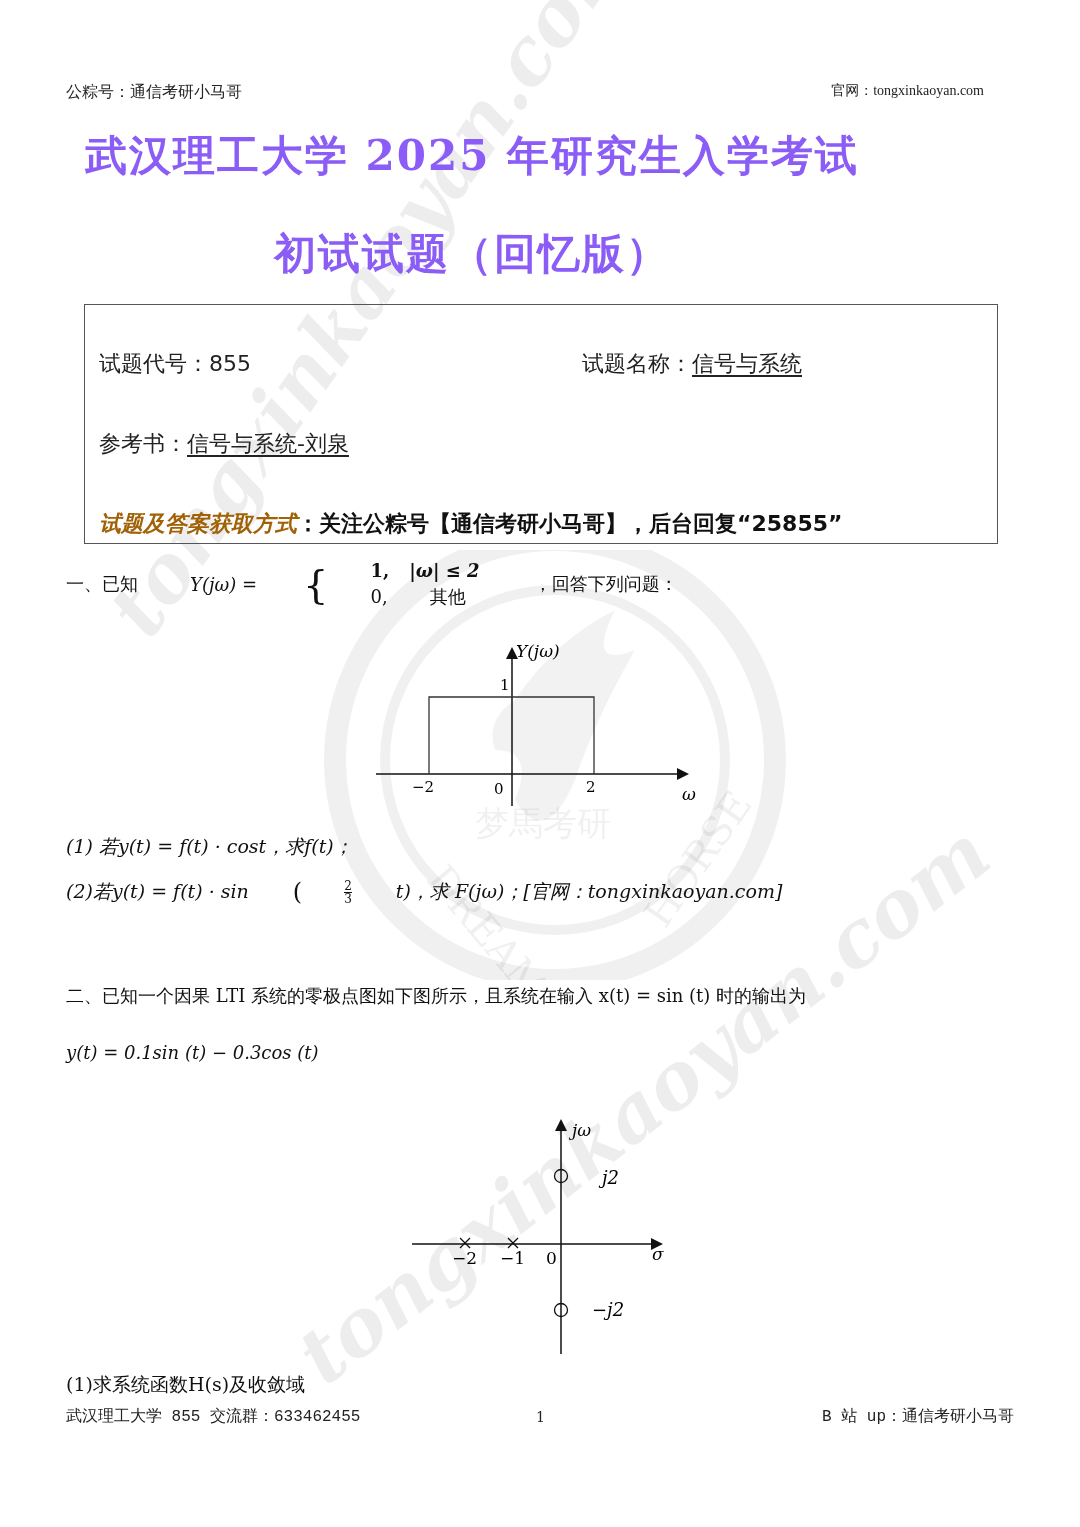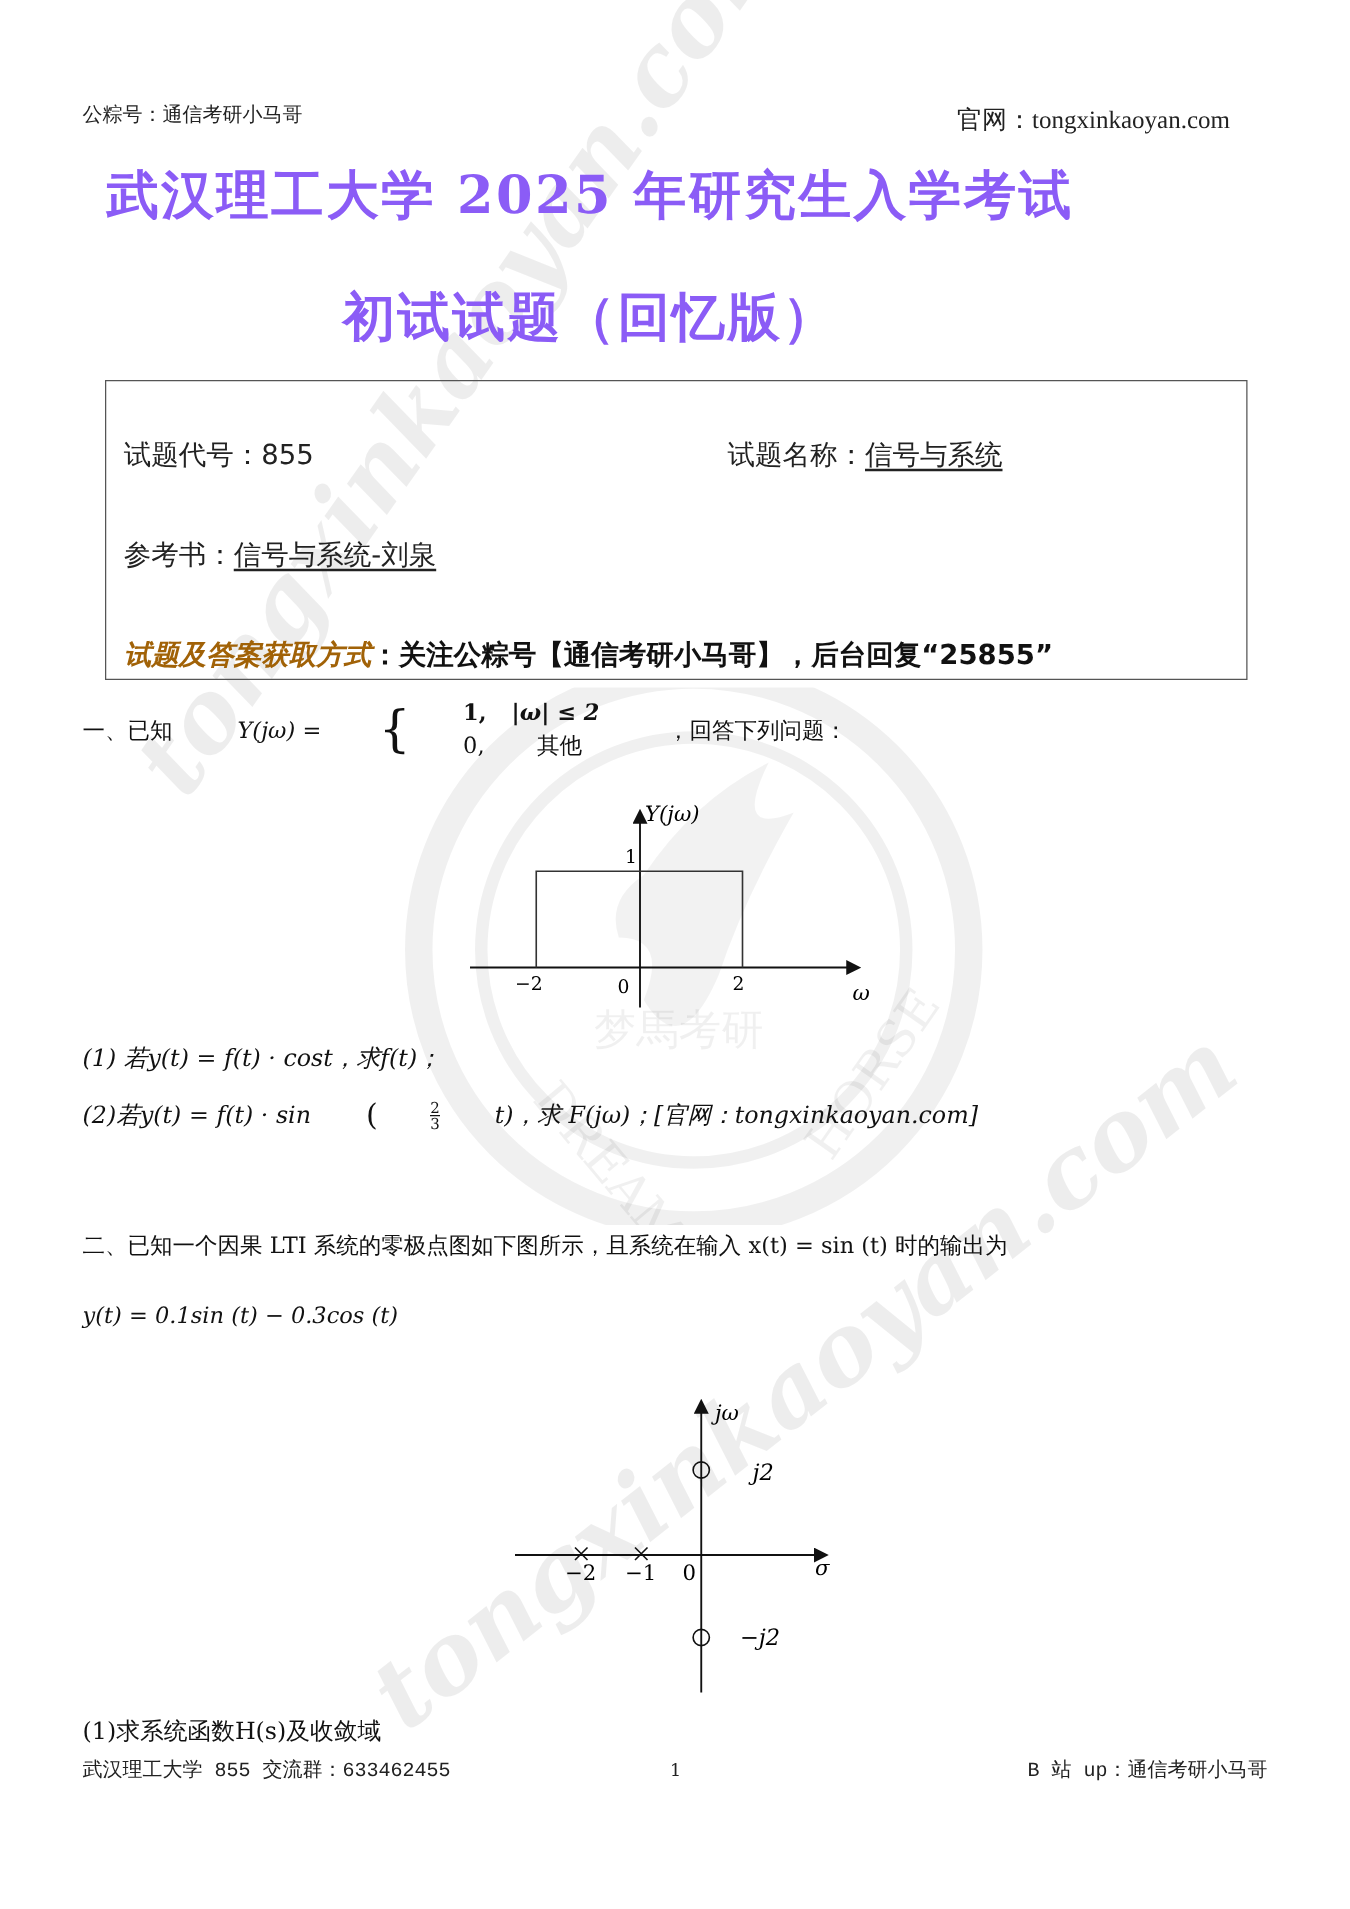--- a/index.html
+++ b/index.html
@@ -33,21 +33,21 @@
 <svg class="abs" style="left:315px; top:550px;" width="480" height="430" viewBox="0 0 480 430">
   <circle cx="240" cy="210" r="220" fill="none" stroke="rgba(0,0,0,0.06)" stroke-width="22"></circle>
   <circle cx="240" cy="210" r="170" fill="none" stroke="rgba(0,0,0,0.06)" stroke-width="10"></circle>
   <path d="M200 150 Q240 90 300 60 Q270 120 320 100 Q280 170 260 230 Q230 300 200 250 Q220 200 180 200 Q170 170 200 150 Z" fill="rgba(0,0,0,0.05)"></path>
   <text x="110" y="330" font-size="40" fill="rgba(0,0,0,0.06)" transform="rotate(50 110 330)">DREAM</text>
   <text x="350" y="380" font-size="40" fill="rgba(0,0,0,0.06)" transform="rotate(-55 350 380)">HORSE</text>
   <text x="160" y="285" font-size="34" fill="rgba(0,0,0,0.06)">梦馬考研</text>
 </svg>
 
 <div class="abs hdr" style="left:66px;">公粽号：通信考研小马哥</div>
-<div class="abs hdr" style="right:96px; font-family:'Liberation Serif', serif; font-size:20px;">官网：tongxinkaoyan.com</div>
+<div class="abs hdr" style="right:96px; font-family:'Liberation Serif', serif; font-size:14px;">官网：tongxinkaoyan.com</div>
 
 <div class="abs title" style="top:128px;">武汉理工大学 2025 年研究生入学考试</div>
 <div class="abs title" style="top:226px;">初试试题（回忆版）</div>
 
 <div class="abs infobox">
   <div class="abs info-text" style="left:14px; top:44px;">
     <span>试题代号：</span><span>855</span>
   </div>
   <div class="abs info-text" style="left:497px; top:44px;">
     <span>试题名称：</span><span class="ul">信号与系统</span>

